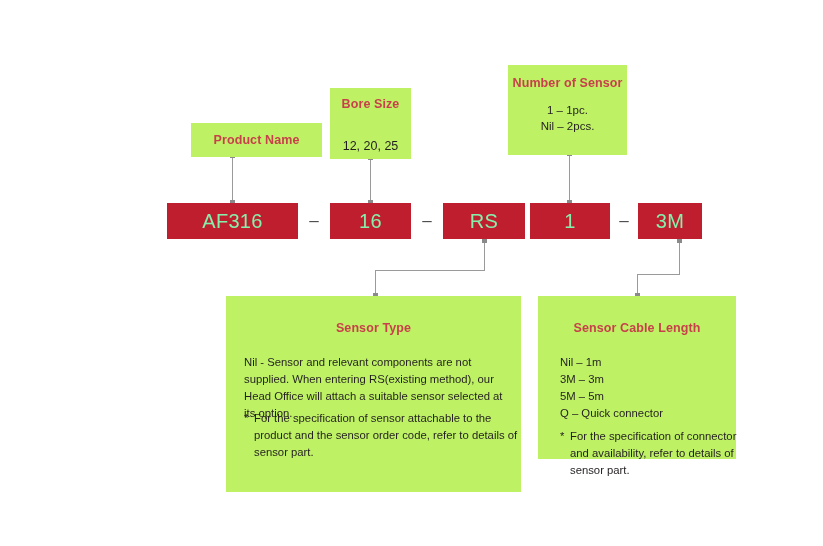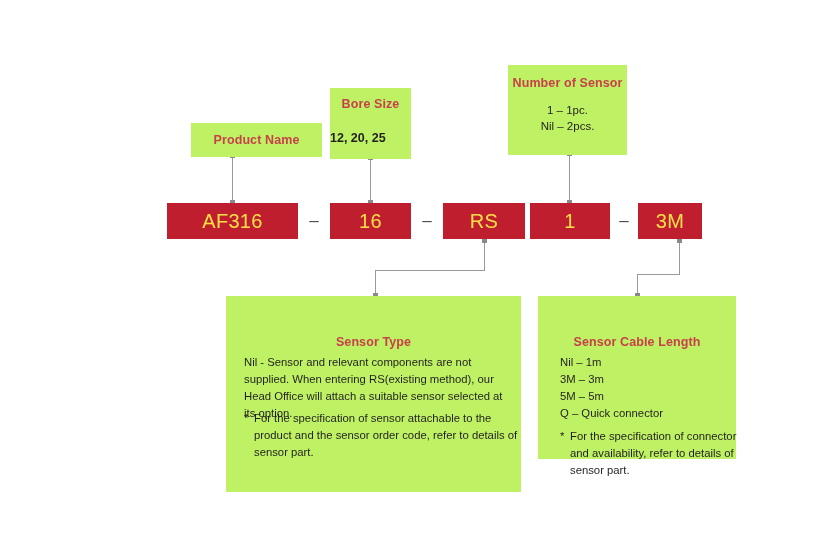--- a/index.html
+++ b/index.html
@@ -14,43 +14,43 @@
       color:#c8404b;font-weight:bold;text-align:center;
       letter-spacing:.1px;}
   .gbox .gbody{color:#231f20;}
 
   
   .box-product{left:167px;top:123px;width:131px;height:34px;margin-left:24px;}
   .box-product .gtitle{font-size:12.5px;line-height:34px;}
 
   .box-bore{left:330px;top:88px;width:81px;height:71px;}
   .box-bore .gtitle{font-size:12.5px;margin-top:9px;}
-  .box-bore .gbody{font-size:12.5px;text-align:left;margin-top:20px;font-weight:bold;}
+  .box-bore .gbody{font-size:12.5px;text-align:center;margin-top:28px;}
 
   .box-numsensor{left:508px;top:65px;width:119px;height:90px;}
   .box-numsensor .gtitle{font-size:12.5px;margin-top:11px;}
   .box-numsensor .gbody{font-size:11.5px;text-align:center;margin-top:12px;line-height:16px;}
 
   
   .box-sensortype{left:226px;top:296px;width:295px;height:196px;}
   .box-cablelen{left:538px;top:296px;width:198px;height:163px;}
-  .box-sensortype .gtitle,.box-cablelen .gtitle{font-size:12.5px;margin-top:39px;}
+  .box-sensortype .gtitle,.box-cablelen .gtitle{font-size:12.5px;margin-top:25px;}
 
   .para{font-size:11.3px;line-height:17px;color:#231f20;}
   .box-sensortype .blk1{position:absolute;left:18px;top:58px;width:262px;}
   .box-sensortype .blk2{position:absolute;left:18px;top:114px;width:266px;}
   .box-cablelen  .blk1{position:absolute;left:22px;top:58px;width:168px;}
   .box-cablelen  .blk2{position:absolute;left:22px;top:132px;width:172px;}
   .note{position:relative;padding-left:10px;}
   .note .star{position:absolute;left:0;top:0;}
   .opt{white-space:nowrap;}
 
   
   .rbar{position:absolute;top:203px;height:36px;background:#bf1e2e;
-        color:#fde047;font-size:20px;line-height:36px;text-align:center;
+        color:#86efac;font-size:20px;line-height:36px;text-align:center;
         letter-spacing:.3px;}
   .bar-af316{left:167px;width:131px;}
   .bar-16   {left:330px;width:81px;}
   .bar-rs   {left:443px;width:82px;}
   .bar-1    {left:530px;width:80px;}
   .bar-3m   {left:638px;width:64px;}
 
   .dash{position:absolute;top:203px;height:36px;line-height:36px;
         color:#4a4a4a;font-size:17px;text-align:center;width:16px;}
   .dash-1{left:306px;}

